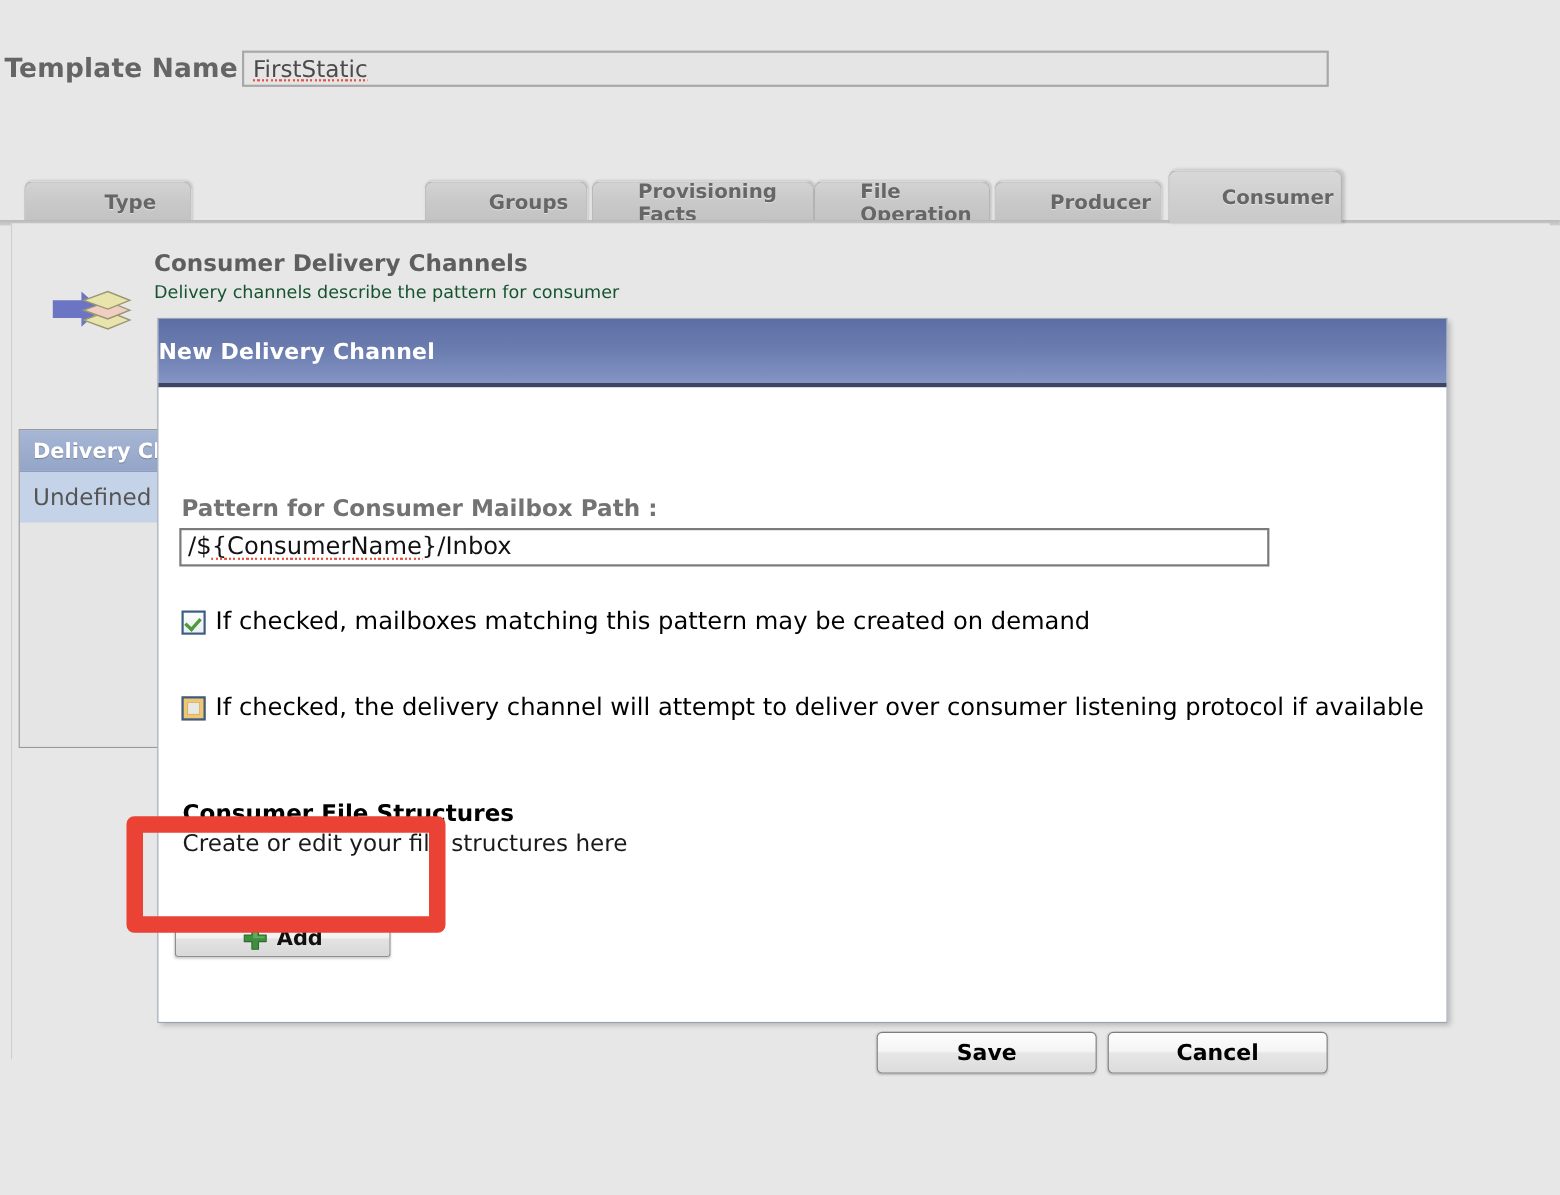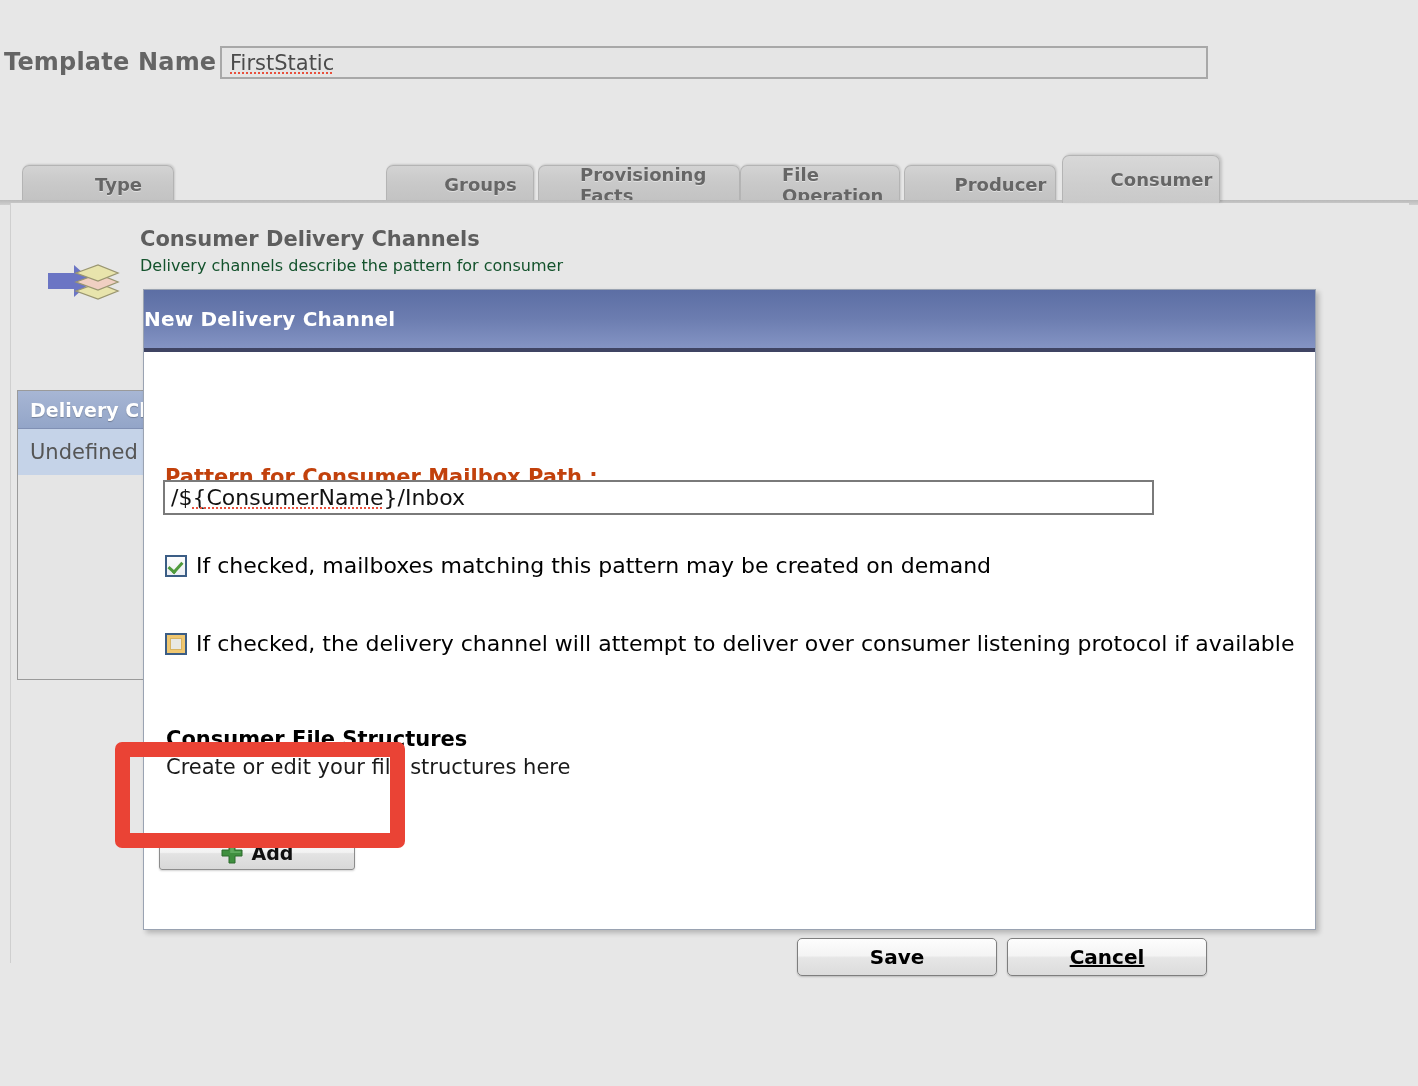--- a/index.html
+++ b/index.html
@@ -202,22 +202,21 @@
   #dialog-body {
     position: relative;
     height: 587px;
   }
 
   #pattern-label {
     position: absolute;
     left: 21px; top: 98px;
     font-size: 21px;
     font-weight: bold;
-    color: #c2410c;
-    margin-top: 15px;
+    color: #737373;
   }
   #pattern-input {
     position: absolute;
     left: 19px; top: 128px;
     width: 991px; height: 35px;
     border: 2px solid #7a7a7a;
     background: #ffffff;
     box-sizing: border-box;
   }
   #pattern-value {
@@ -324,21 +323,21 @@
     box-shadow: 0 1px 2px rgba(0,0,0,0.2);
     display: flex;
     align-items: center;
     justify-content: center;
     font-size: 20px;
     font-weight: bold;
     color: #000000;
     box-sizing: border-box;
   }
   #save-button { left: 653px; width: 200px; }
-  #cancel-button { left: 863px; width: 200px; text-decoration: underline; }
+  #cancel-button { left: 863px; width: 200px; }
 
   
   #highlight-box {
     position: absolute;
     left: 115px; top: 742px;
     width: 290px; height: 106px;
     border: 15px solid #ea4335;
     border-radius: 7px;
     box-sizing: border-box;
     z-index: 40;

